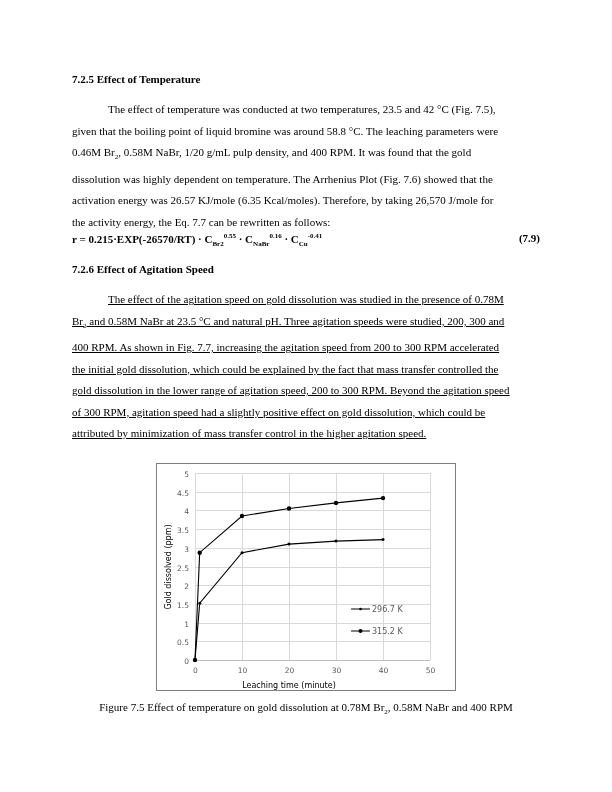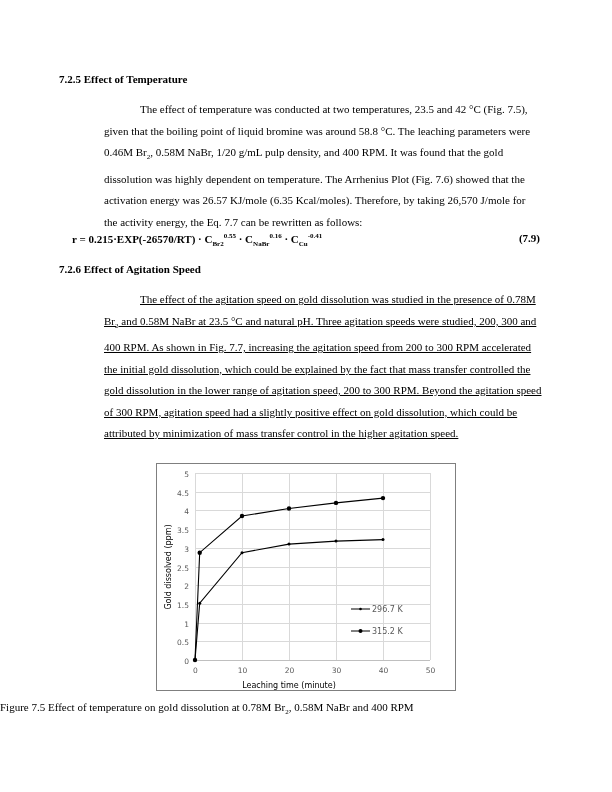--- a/index.html
+++ b/index.html
@@ -1,26 +1,26 @@
 <!DOCTYPE html>
 <html><head>
   <meta charset="utf-8">
   <style>
     html, body { margin: 0; padding: 0; background: #ffffff; }
     body { width: 612px; height: 792px; position: relative; overflow: hidden;
            font-family: "Liberation Serif", serif; color: #000; }
     .page { position: absolute; left: 0; top: 0; width: 612px; height: 792px; }
-    .heading { position: absolute; left: 59px; font-weight: bold; font-size: 11px; }
+    .heading { position: absolute; left: 72px; font-weight: bold; font-size: 11px; }
     .para { position: absolute; left: 72px; width: 468px; font-size: 11px; line-height: 21.5px;
-            text-align: justify; margin-left: 32px; }
+            text-align: justify; }
     .para .indent { display: inline-block; width: 36px; }
     .eq { position: absolute; left: 72px; width: 468px; font-size: 11px; font-weight: bold; }
     .eq .eqnum { position: absolute; right: 0; top: 0; margin-left: 9px; }
     sub, sup { font-size: 7px; }
-    .caption { position: absolute; left: 0; width: 612px; font-size: 11px; top: 701px; }
+    .caption { position: absolute; left: 0; width: 612px; text-align: center; font-size: 11px; top: 701px; }
     .pagenum { position: absolute; left: 0; width: 612px; text-align: center; font-size: 11px; top: 733px; }
     .chart { position: absolute; left: 0; top: 0; }
     .chart text { font-family: "DejaVu Sans", sans-serif; }
   </style>
 </head>
 <body>
 
 <div class="page">
 
   <div class="heading" style="top:73px;">7.2.5 Effect of Temperature</div>

